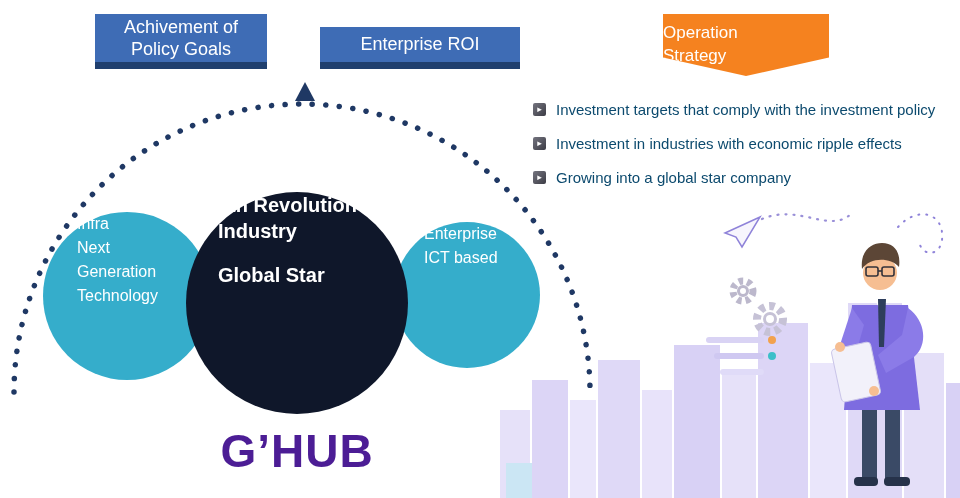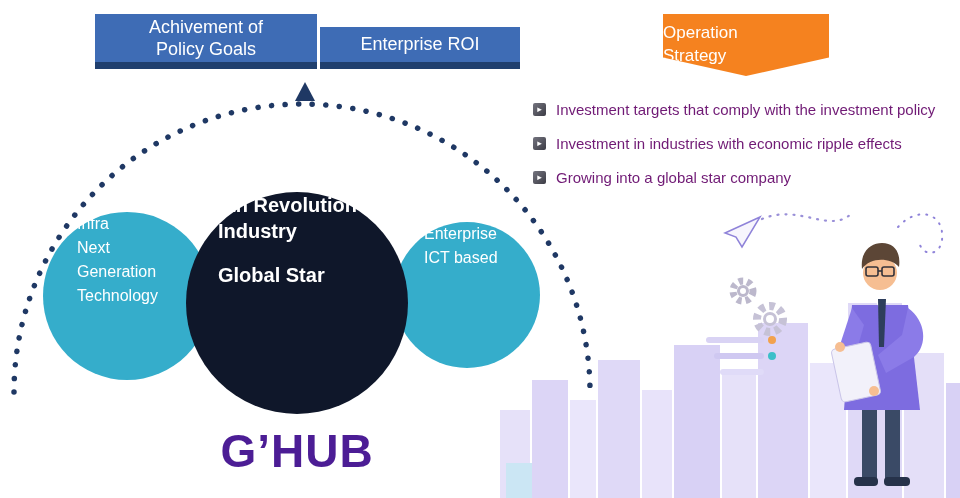--- a/index.html
+++ b/index.html
@@ -3,36 +3,36 @@
 <meta charset="utf-8">
 <style>
   html,body{margin:0;padding:0;background:#fff;}
   .stage{position:relative;width:960px;height:498px;background:#fff;overflow:hidden;
          font-family:"Liberation Sans",sans-serif;}
 
   
   .banner{position:absolute;background:#3E6CB5;color:#fff;text-align:center;
           display:flex;align-items:center;justify-content:center;
           border-bottom:7px solid #1F3F6E;box-sizing:border-box;}
-  .banner-policy{left:95px;top:14px;width:222px;height:55px;font-size:18px;line-height:1.25;}
+  .banner-policy{left:95px;top:14px;width:172px;height:55px;font-size:18px;line-height:1.25;}
   .banner-roi{left:320px;top:27px;width:200px;height:42px;font-size:18px;}
 
   
   .ribbon{position:absolute;left:663px;top:14px;width:166px;height:62px;background:#F5821F;
           color:#fff;text-align:left;font-size:17px;line-height:1.35;
           clip-path:polygon(0 0,100% 0,100% 70%,50% 100%,0 70%);
           padding-top:8px;box-sizing:border-box;}
 
   
   .bullets{position:absolute;left:533px;top:101px;}
   .bullet{display:flex;align-items:flex-start;margin-bottom:17px;}
   .bullet-icon{width:13px;height:13px;flex:none;margin:2px 10px 0 0;border-radius:2px;
                background:linear-gradient(135deg,#74747f,#3c3c45);color:#fff;
                font-size:9px;line-height:13px;text-align:center;}
-  .bullet-text{font-size:15px;color:#701a75;}
+  .bullet-text{font-size:15px;color:#0c4a6e;}
 
   
   .arc-svg{position:absolute;left:0;top:0;z-index:1;}
 
   
   .circle{position:absolute;border-radius:50%;color:#fff;display:flex;flex-direction:column;
           box-sizing:border-box;}
   .circle span{display:block;}
   .circle-left{left:43px;top:212px;width:168px;height:168px;background:#35ADCB;
                padding-left:34px;font-size:16px;line-height:1.5;z-index:2;}

